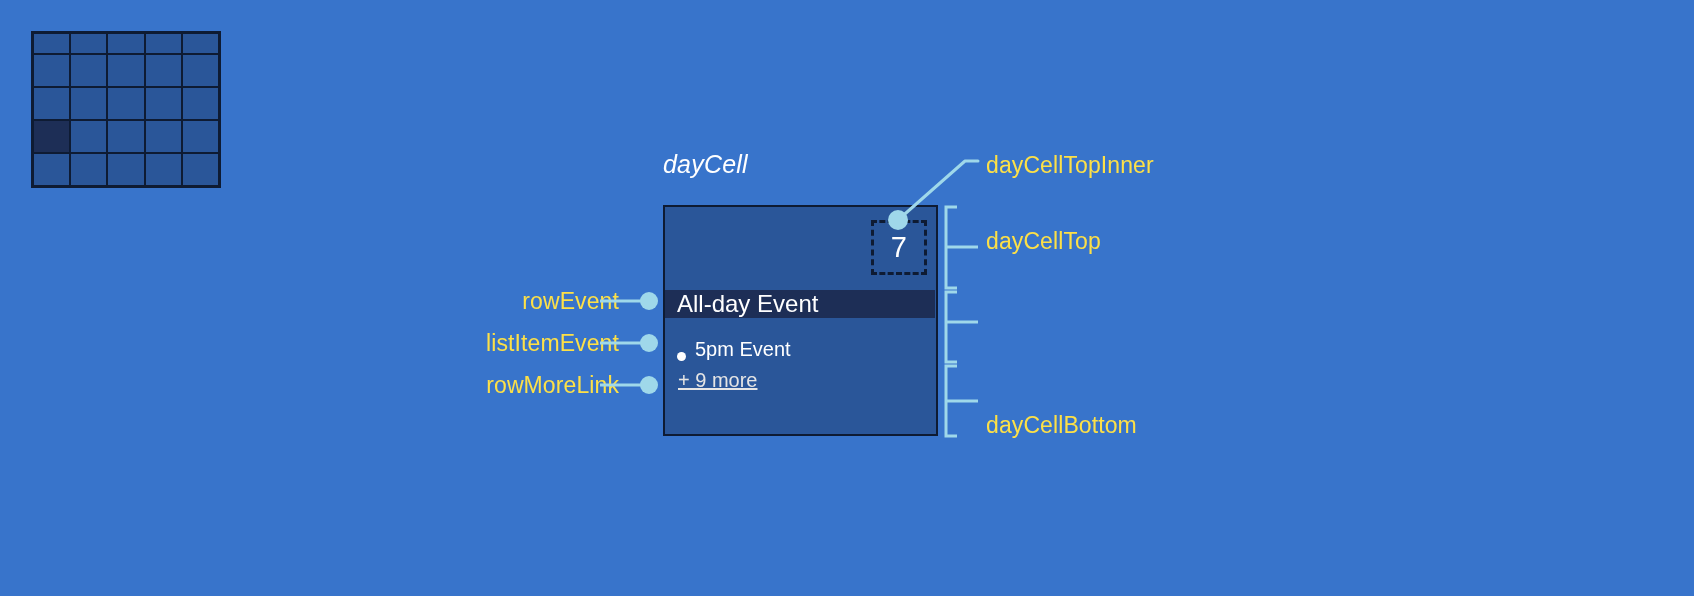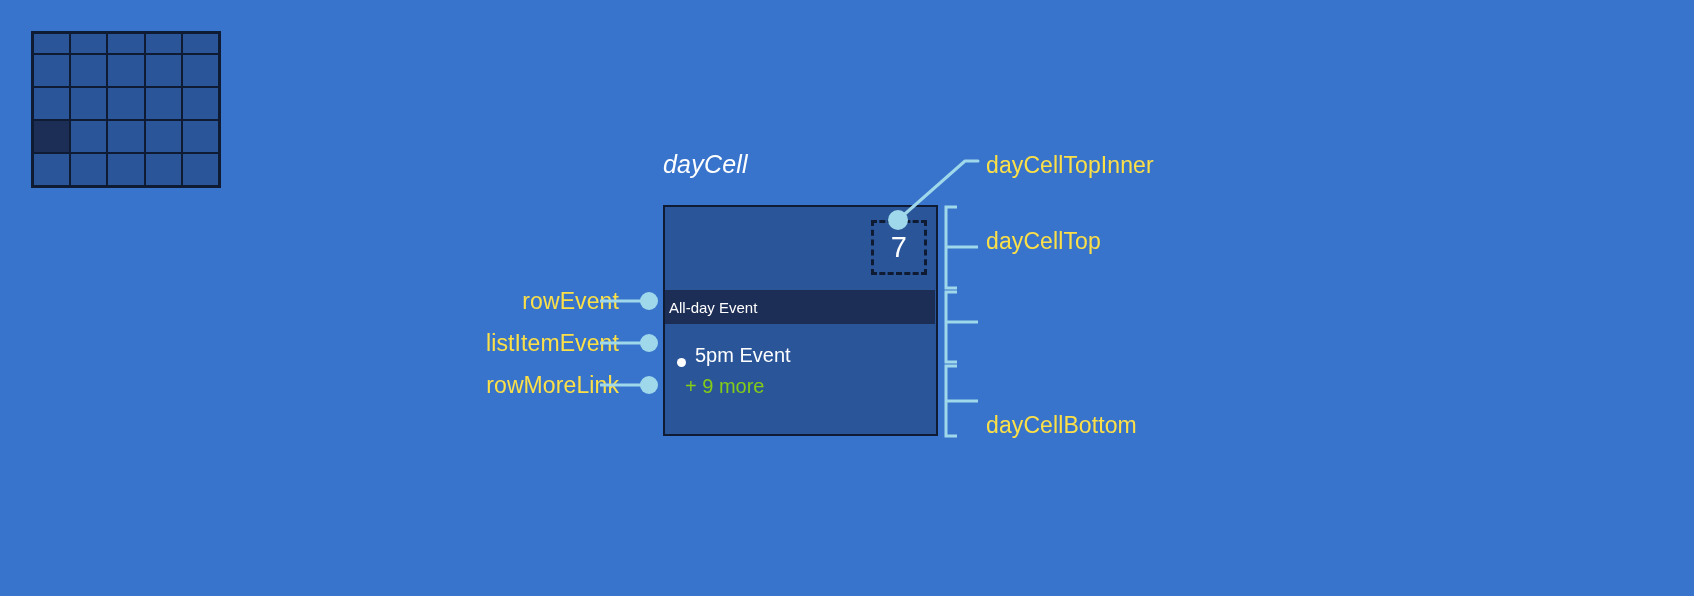--- a/index.html
+++ b/index.html
@@ -84,27 +84,27 @@
     justify-content: center;
     letter-spacing: 0.5px;
   }
 
   
   #daycell-inner {
     position: relative;
     background: #2a5699;
   }
   .row-event {
-    height: 34px;
+    height: 28px;
     background: #1d2e56;
     color: #ffffff;
-    font-size: 15px;
+    font-size: 24px;
     display: flex;
     align-items: center;
-    padding-left: 4px;
+    padding-left: 12px;
     box-sizing: border-box;
     margin-right: 1px;
   }
   .list-item-event {
     height: 43px;
     color: #ffffff;
     font-size: 20px;
     display: flex;
     align-items: flex-end;
     padding-left: 12px;
@@ -119,26 +119,27 @@
     margin-right: 9px;
     flex: none;
   }
 
   
   #daycell-bottom {
     background: #2a5699;
   }
   .row-more-link {
     height: 38px;
-    color: #84cc16;
+    color: #e5e5e5;
     font-size: 20px;
     display: flex;
     align-items: center;
-    padding-left: 20px;
-    box-sizing: border-box;
+    padding-left: 13px;
+    box-sizing: border-box;
+    text-decoration: underline;
   }
 
   
   .anno-label {
     position: absolute;
     color: #fde047;
     font-size: 23px;
     white-space: nowrap;
     letter-spacing: 0.1px;
   }

